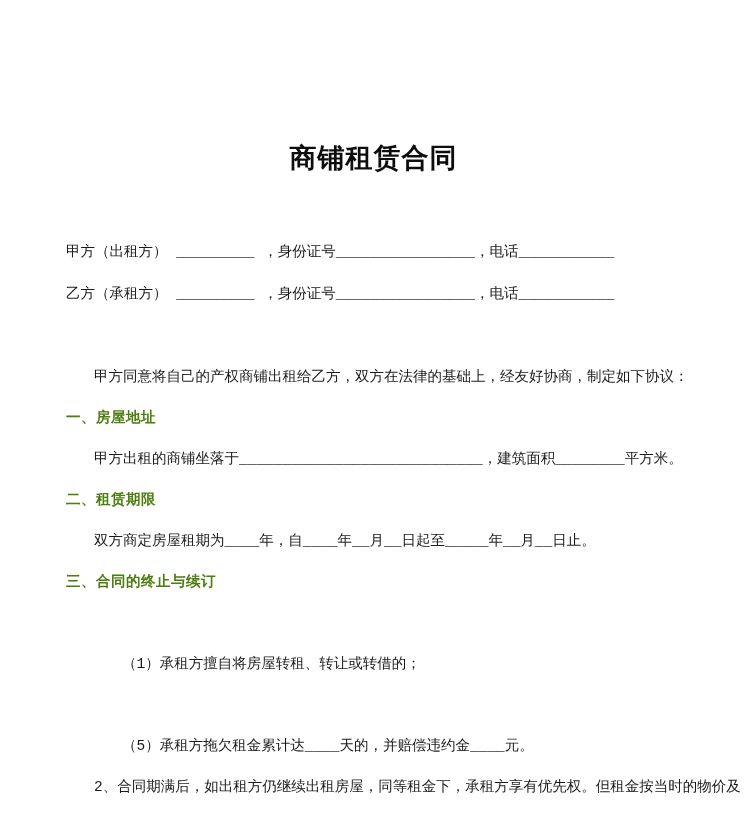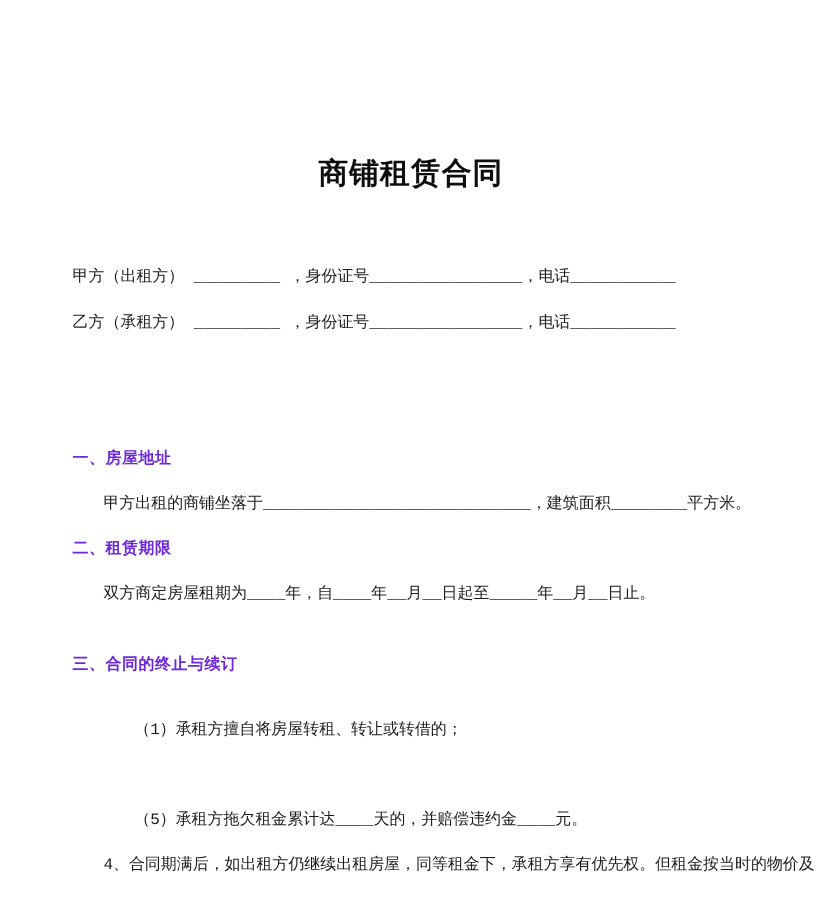--- a/index.html
+++ b/index.html
@@ -34,48 +34,49 @@
     position: absolute;
     left: 66px;
     margin: 0;
     font-size: 14.5px;
     line-height: 1.25;
     white-space: nowrap;
     color: #1a1a1a;
   }
   .indent-1 { left: 94px; }
   .indent-2 { left: 122px; }
-  .heading { font-weight: bold; color: #6d28d9; letter-spacing: 0.5px; }
+  .heading { font-weight: bold; color: #4d7c0f; letter-spacing: 0.5px; }
 </style>
 </head>
 <body>
 
 <div class="page">
 
   <h1 class="doc-title">商铺租赁合同</h1>
 
   <p class="line" style="top:203px">甲方（出租方） _________ ，身份证号________________，电话___________</p>
 
   <p class="line" style="top:245px">乙方（承租方） _________ ，身份证号________________，电话___________</p>
 
+  <p class="line indent-1" style="top:328px">甲方同意将自己的产权商铺出租给乙方，双方在法律的基础上，经友好协商，制定如下协议：</p>
 
   <p class="line heading" style="top:369px">一、房屋地址</p>
 
   <p class="line indent-1" style="top:410px">甲方出租的商铺坐落于____________________________，建筑面积________平方米。</p>
 
   <p class="line heading" style="top:451px">二、租赁期限</p>
 
   <p class="line indent-1" style="top:492px">双方商定房屋租期为____年，自____年__月__日起至_____年__月__日止。</p>
 
-  <p class="line heading" style="top:556px">三、合同的终止与续订</p>
+  <p class="line heading" style="top:533px">三、合同的终止与续订</p>
 
 
   <p class="line indent-2" style="top:615px">（1）承租方擅自将房屋转租、转让或转借的；</p>
 
 
   <p class="line indent-2" style="top:697px">（5）承租方拖欠租金累计达____天的，并赔偿违约金____元。</p>
 
-  <p class="line indent-1" style="top:738px">4、合同期满后，如出租方仍继续出租房屋，同等租金下，承租方享有优先权。但租金按当时的物价及</p>
+  <p class="line indent-1" style="top:738px">2、合同期满后，如出租方仍继续出租房屋，同等租金下，承租方享有优先权。但租金按当时的物价及</p>
 
 
   <p class="line heading" style="top:817px">四、租金及交纳方式</p>
 
 </div>
 
 </body></html>

